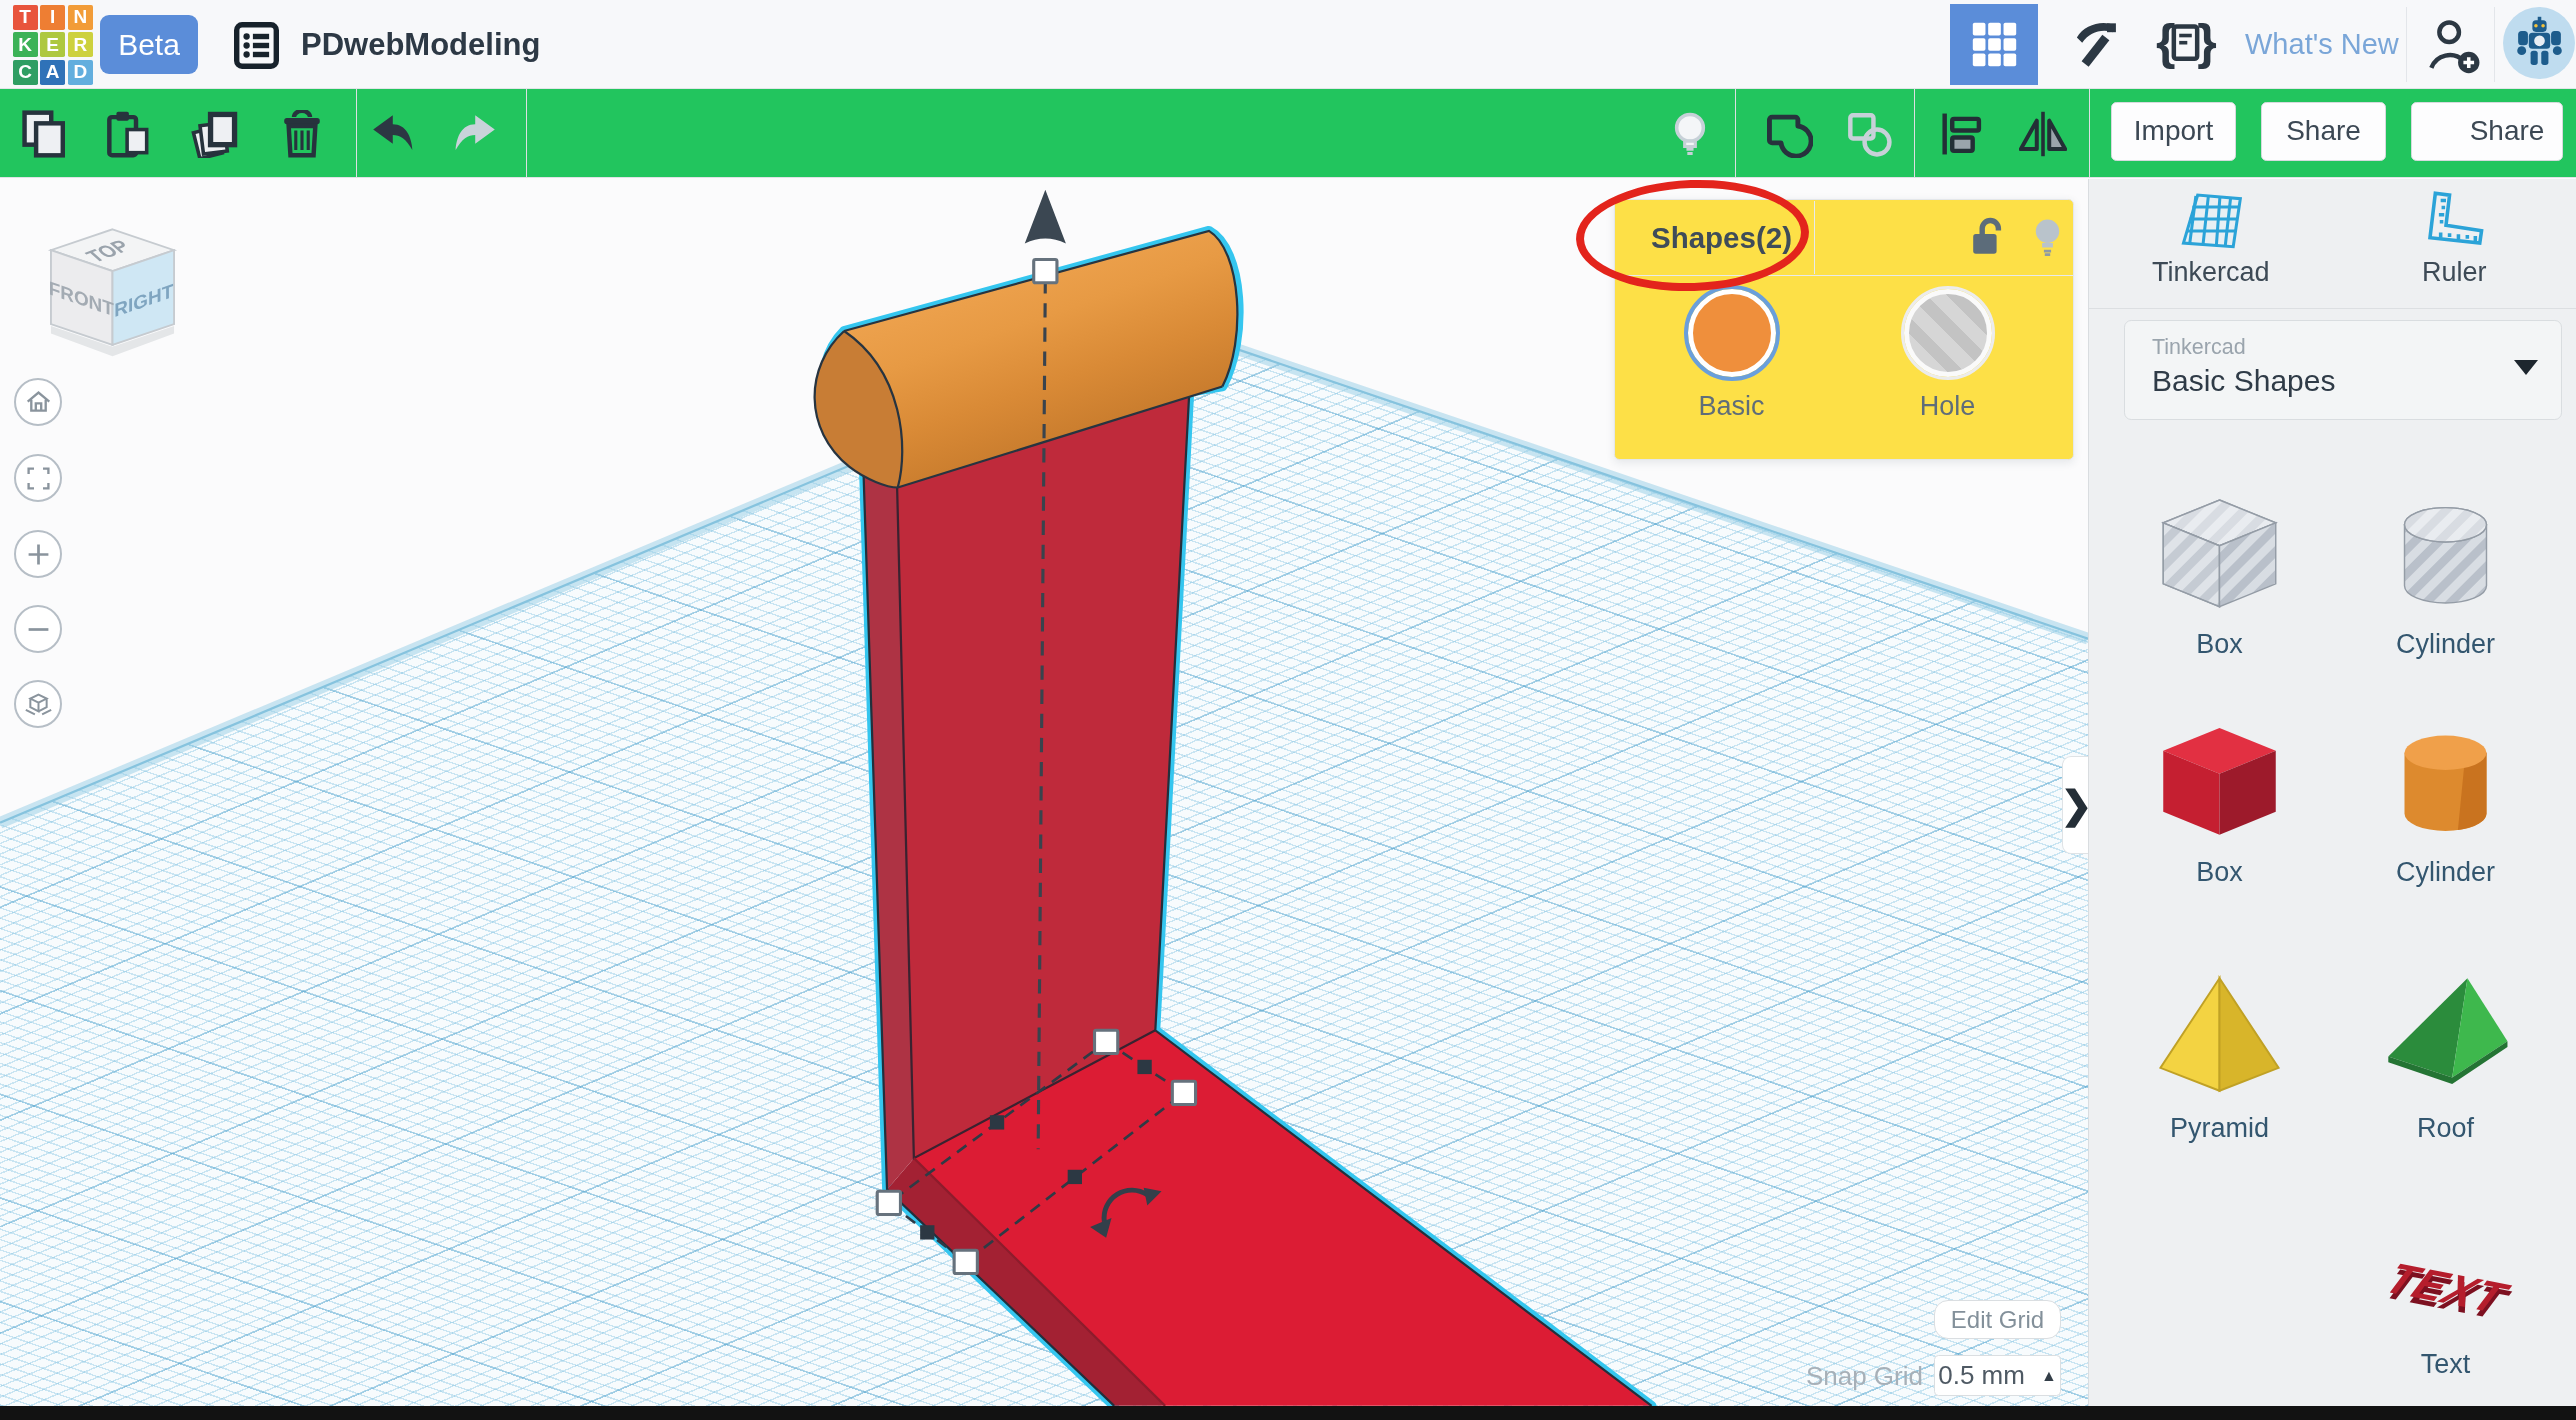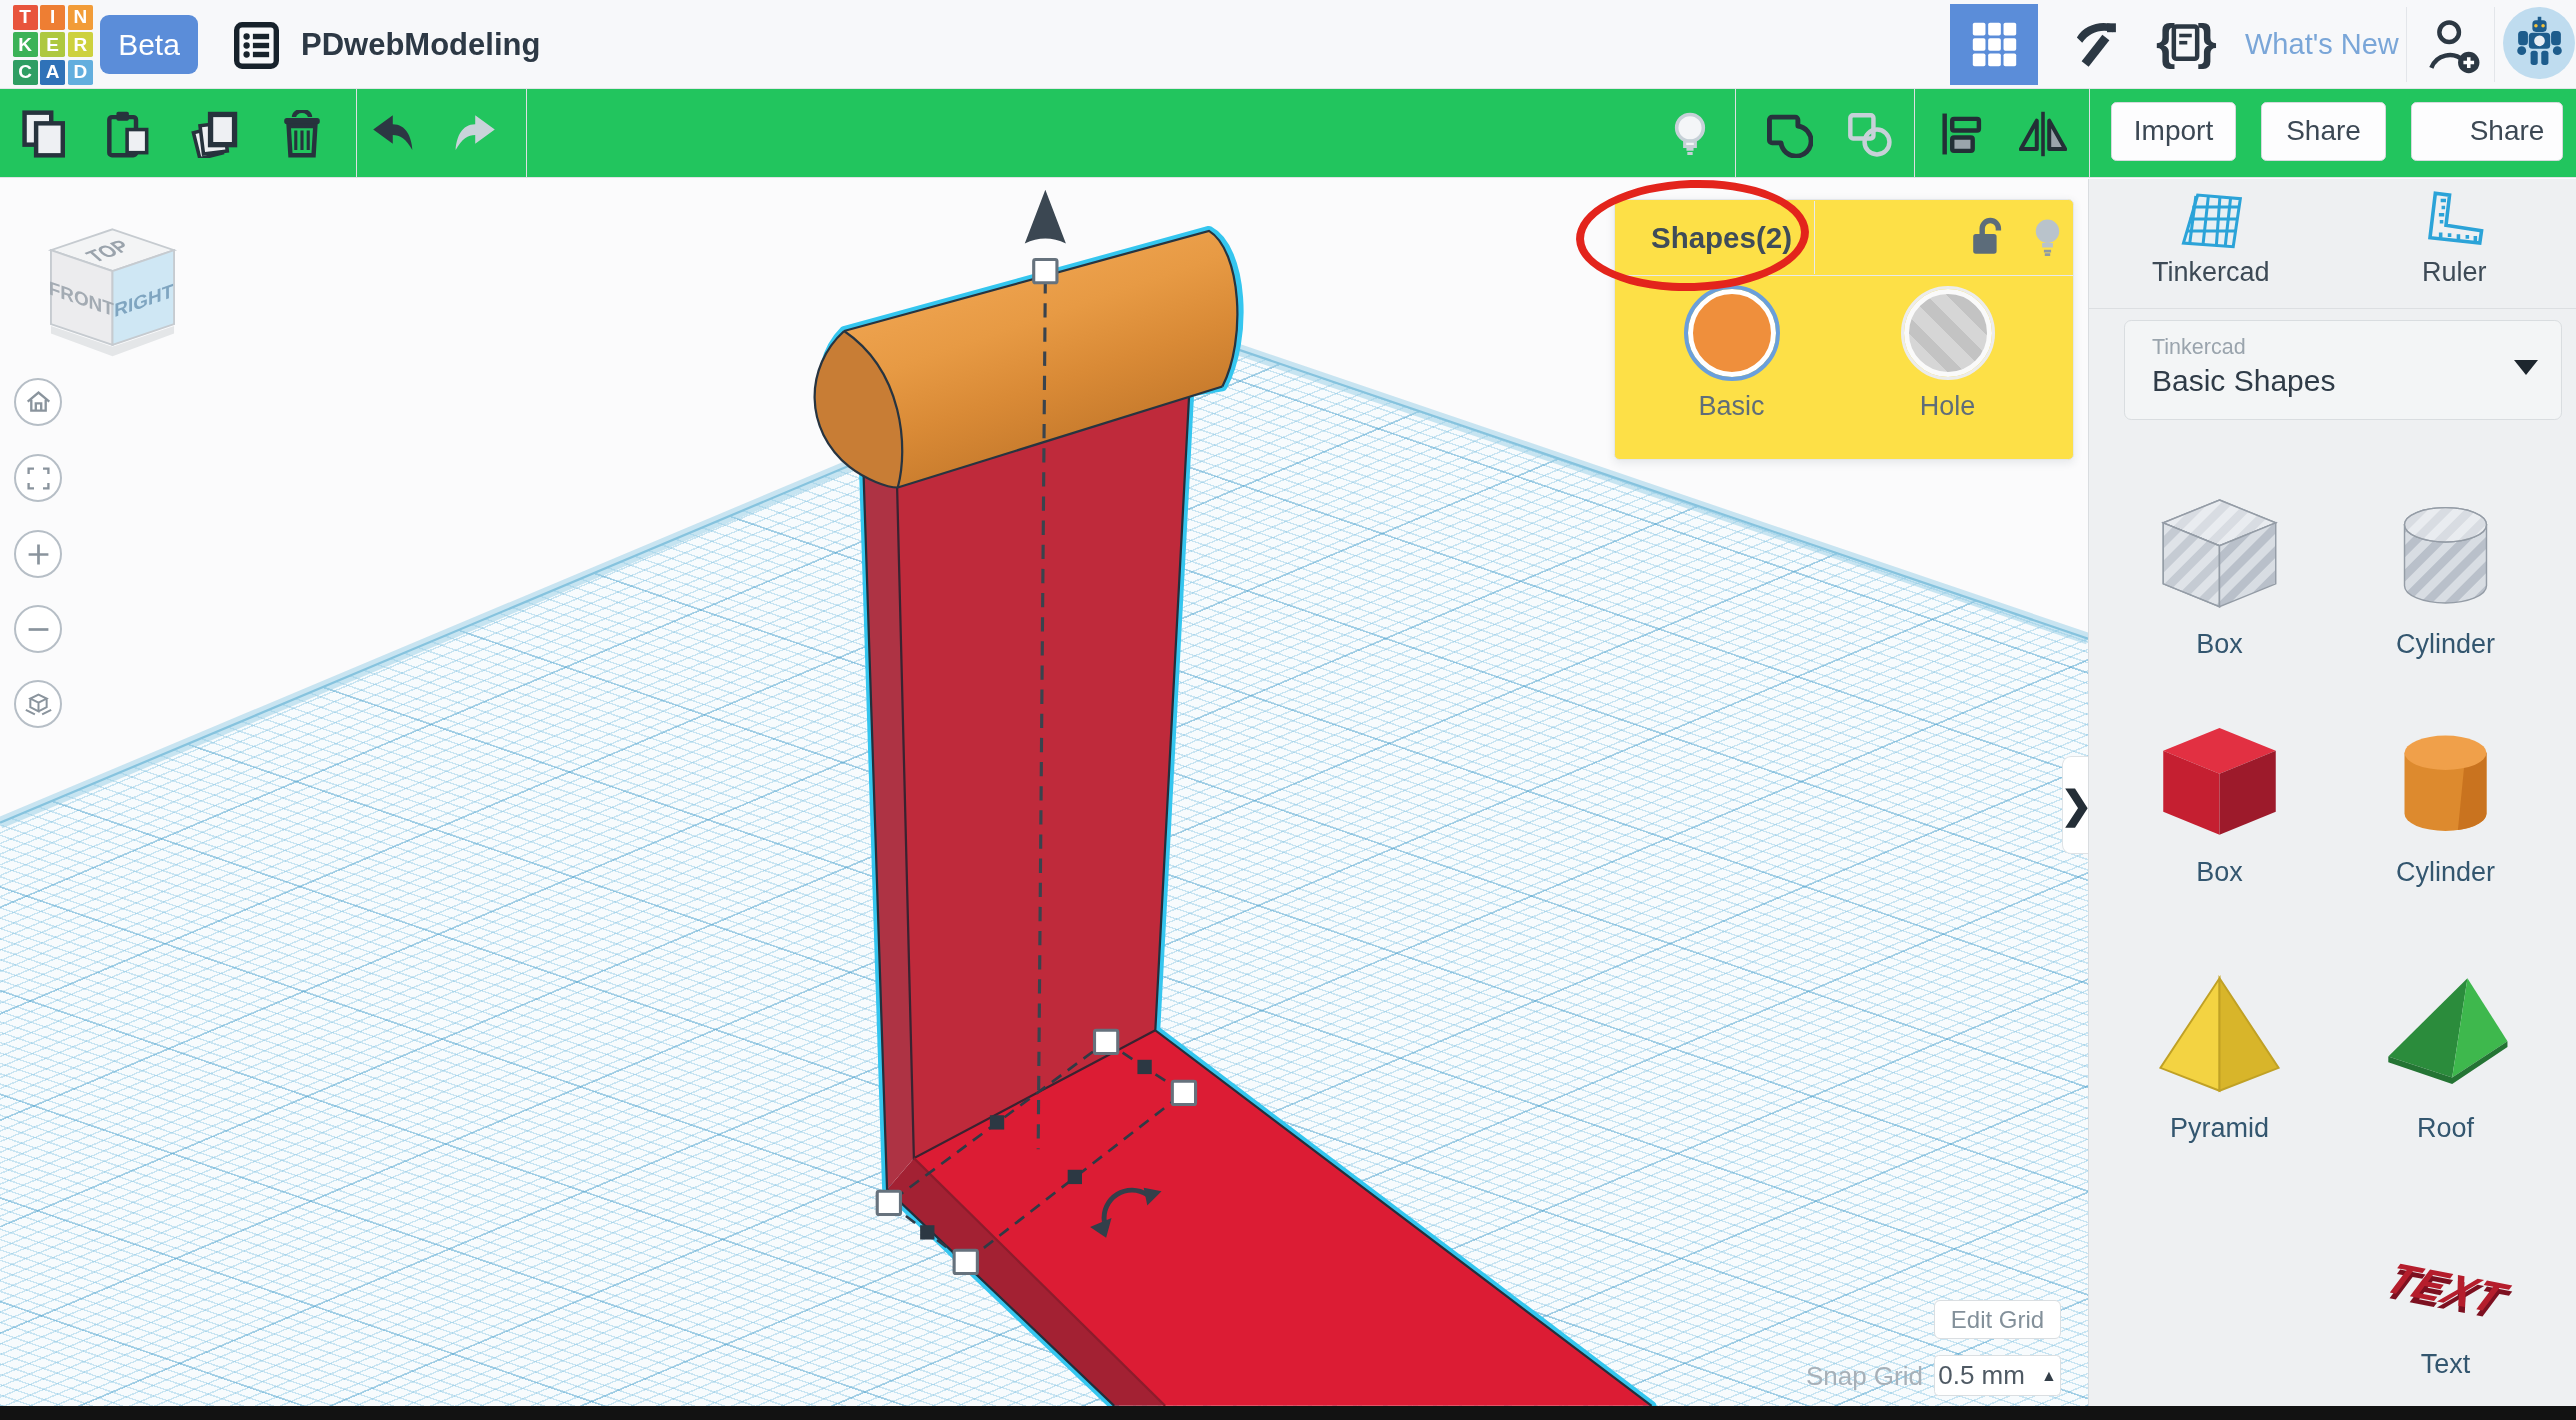--- a/index.html
+++ b/index.html
@@ -78,21 +78,21 @@
     pointer-events:none; }
 
   
   .chevron-tab { position:absolute; left:2062px; top:577px; width:28px; height:98px;
     background:#fff; border:0.9px solid #dfe3e6; border-right:none; border-radius:9px 0 0 9px;
     z-index:10; display:flex; align-items:center; justify-content:center;
     font-size:38px; font-weight:700; color:#242e37; cursor:pointer; }
 
   
   .edit-grid-btn { position:absolute; left:1934px; top:1121px; width:127px; height:39px;
-    background:#fff; border:0.9px solid #dadee1; border-radius:6px; z-index:10;
+    background:#fff; border:0.9px solid #dadee1; border-radius:14px; z-index:10;
     display:flex; align-items:center; justify-content:center; font-size:24px; color:#83909a; }
   .snap-label { position:absolute; left:1789px; top:1182px; width:134px; text-align:right;
     font-size:26px; color:#a7b0b8; z-index:10; }
   .snap-select { position:absolute; left:1934px; top:1176px; width:127px; height:41px;
     background:#fff; border:0.9px solid #dadee1; border-radius:4.5px; z-index:10;
     display:flex; align-items:center; justify-content:center; gap:16px;
     font-size:26px; color:#4f5a64; cursor:pointer; }
   .snap-caret { font-size:16px; color:#333e48; }
 
   

